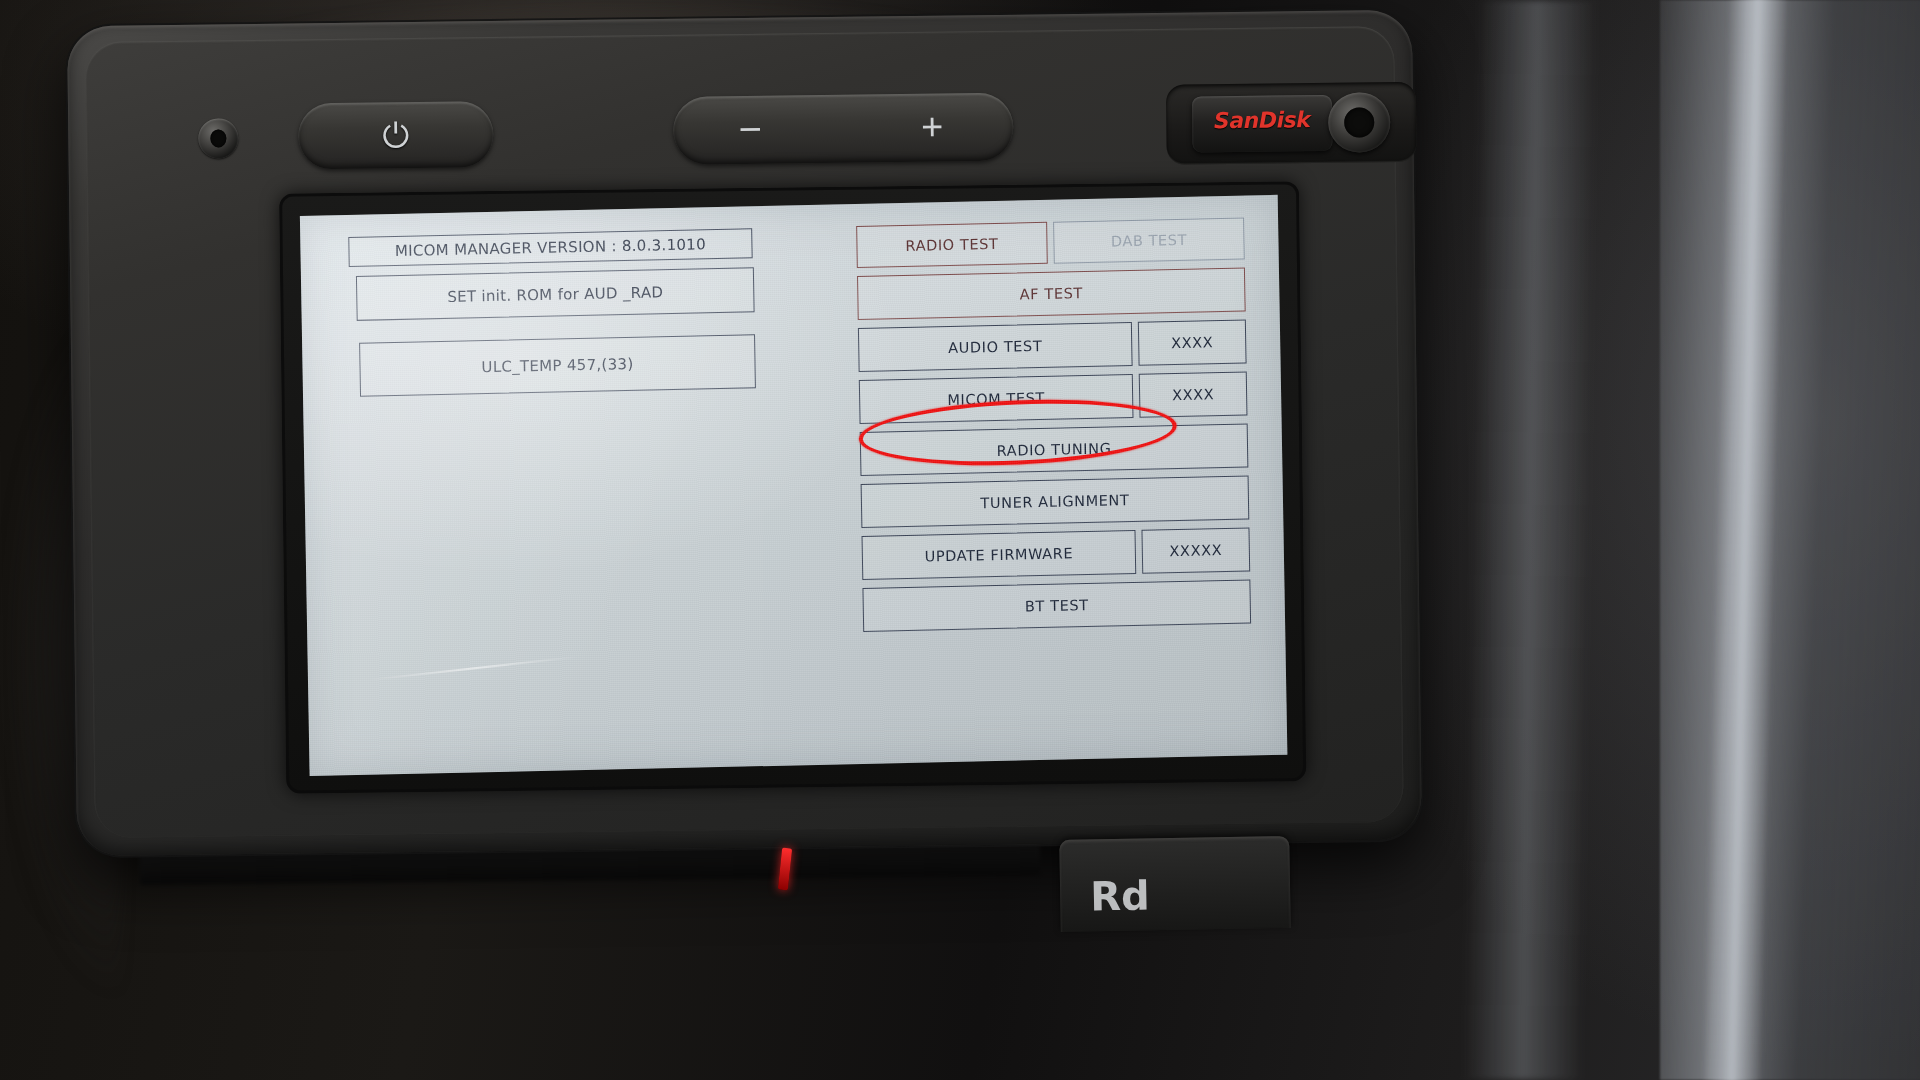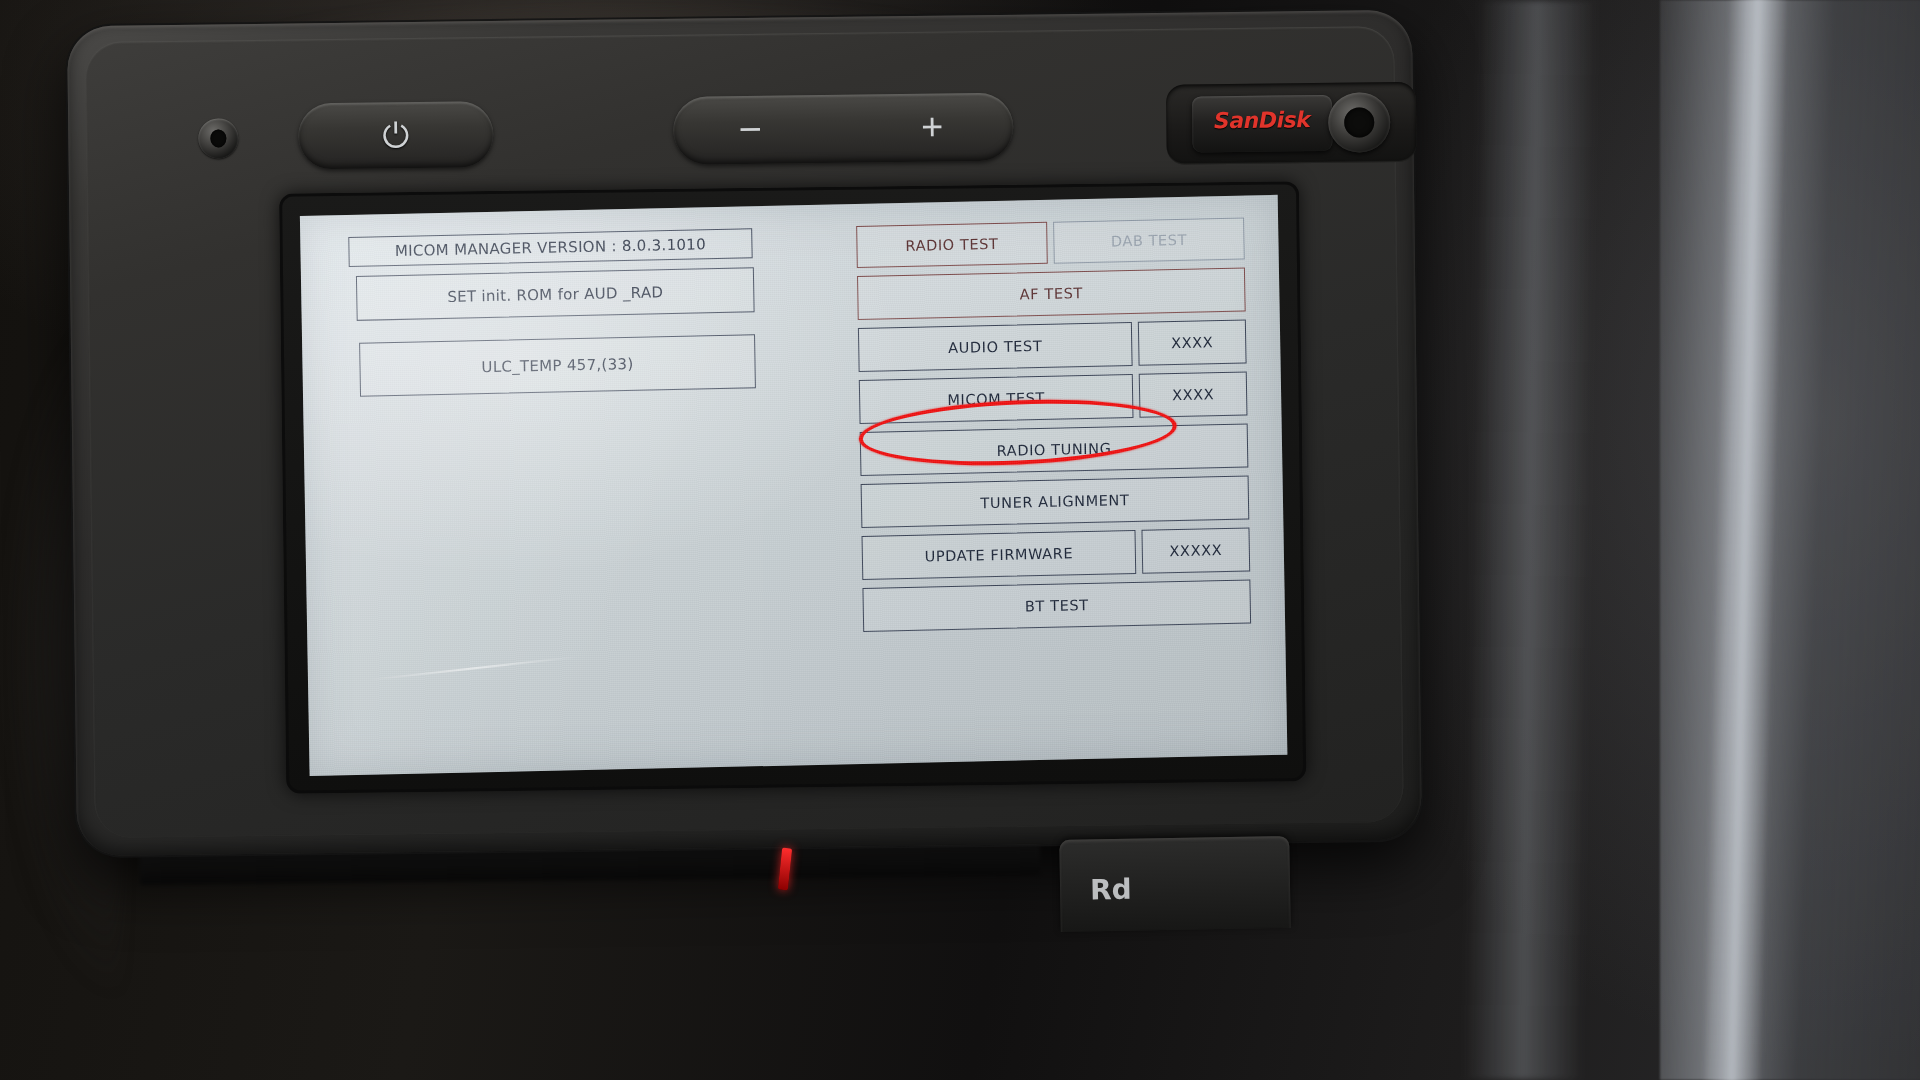--- a/index.html
+++ b/index.html
@@ -129,21 +129,21 @@
   
   .scratch{position:absolute;left:60px;top:455px;width:210px;height:2px;
     background:linear-gradient(90deg,rgba(255,255,255,0),rgba(255,255,255,.55),rgba(255,255,255,0));
     transform:rotate(-5deg);}
 
   
   .sub-panel{position:absolute;left:1060px;top:838px;width:230px;height:92px;
     background:linear-gradient(180deg,#2c2c2b,#171716);border-radius:10px 10px 0 0;
     box-shadow:inset 0 2px 3px rgba(140,138,134,.22), 0 -2px 6px rgba(0,0,0,.6);
     transform:rotate(-1deg);}
-  .sub-text{position:absolute;left:30px;top:34px;color:#d8dadc;font-size:28px;font-weight:bold;
+  .sub-text{position:absolute;left:30px;top:34px;color:#d8dadc;font-size:40px;font-weight:bold;
     font-family:"DejaVu Sans",sans-serif;opacity:.85;}
   .led{position:absolute;left:780px;top:848px;width:10px;height:42px;
     background:linear-gradient(180deg,#ff2d2d,#8c0000);border-radius:2px;
     box-shadow:0 0 10px rgba(255,40,40,.7);transform:rotate(6deg);}
   .vent{position:absolute;left:140px;top:846px;width:900px;height:34px;
     background:linear-gradient(180deg,rgba(40,40,40,.9),rgba(10,10,10,.95));
     filter:blur(2px);transform:rotate(-0.6deg);}
 </style>
 </head>
 <body>

